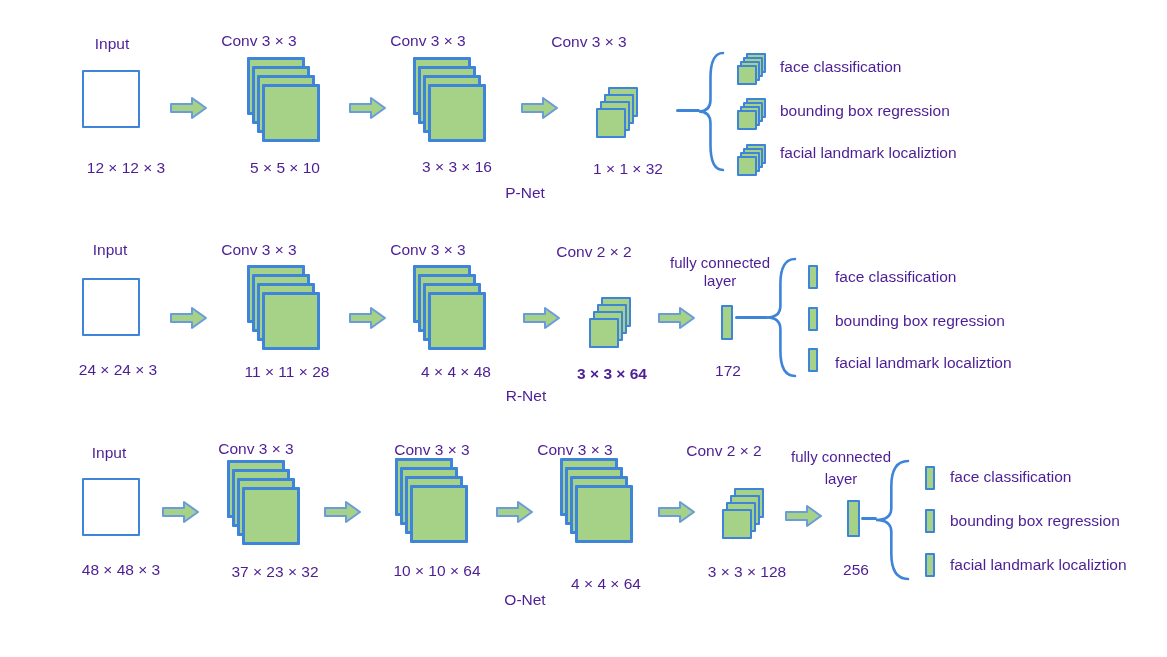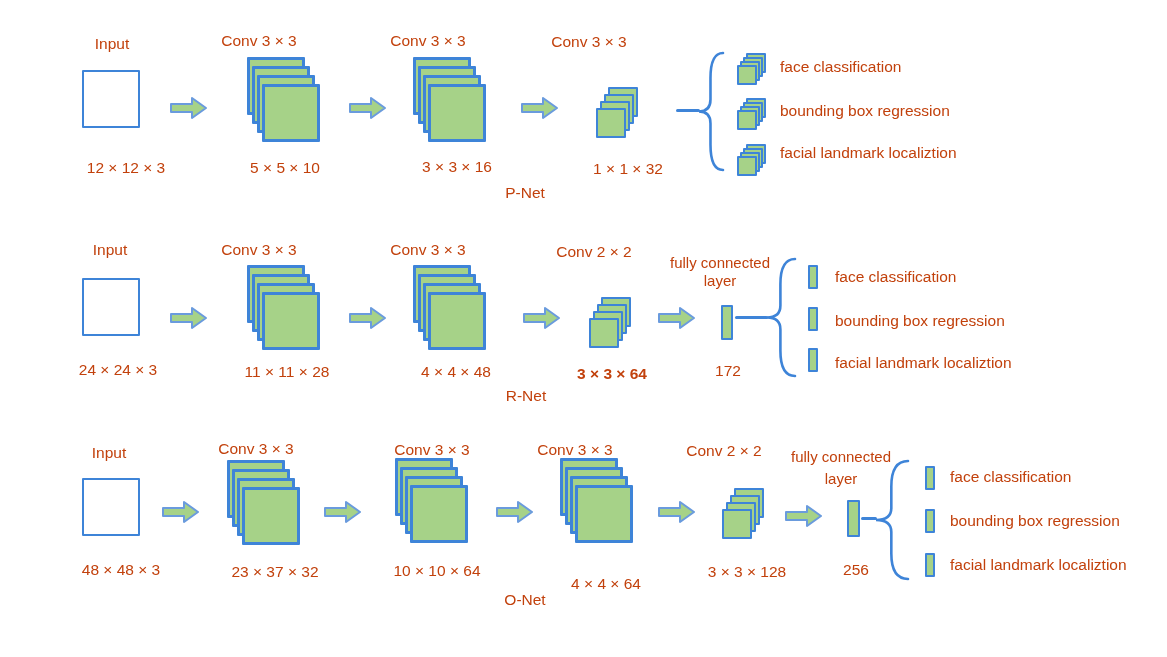--- a/index.html
+++ b/index.html
@@ -18,21 +18,21 @@
   .layer{position:absolute;box-sizing:border-box;background:var(--fill);
       border-style:solid;border-color:var(--stroke);border-radius:1px;}
   .bar{position:absolute;box-sizing:border-box;background:var(--fill);
       border:2px solid var(--stroke);border-radius:1px;}
   .conn{position:absolute;height:2.5px;background:var(--stroke);border-radius:2px;}
   svg.abs{overflow:visible;}
 </style>
 </head>
 <body>
 
-<div id="canvas" style="--stroke: #3e84d8; --fill: #a6d288; --text: #333333; --bg: #ffffff; color: #c2410c;">
+<div id="canvas" style="--stroke: #3e84d8; --fill: #a6d288; --text: #333333; --bg: #ffffff; color: #4c1d95;">
     <div class="t tc" style="left: 112px; top: 44px;">Input</div>
     <div class="sq" style="left: 82px; top: 70px; width: 58px; height: 58px;"></div>
     <div class="t tc" style="left: 126px; top: 168px;">12 × 12 × 3</div>
     <svg width="38" height="24" class="abs" style="left: 170px; top: 96px;">
       <polygon points="1,8 22,8 22,2 36,12 22,22 22,16 1,16" fill="#a6d288" stroke="#6a9bdd" stroke-width="2" stroke-linejoin="round"></polygon>
     </svg>
     <svg width="38" height="24" class="abs" style="left: 349px; top: 96px;">
       <polygon points="1,8 22,8 22,2 36,12 22,22 22,16 1,16" fill="#a6d288" stroke="#6a9bdd" stroke-width="2" stroke-linejoin="round"></polygon>
     </svg>
     <svg width="38" height="24" class="abs" style="left: 521px; top: 96px;">
@@ -160,21 +160,21 @@
     <svg width="38" height="24" class="abs" style="left: 785px; top: 504px;">
       <polygon points="1,8 22,8 22,2 36,12 22,22 22,16 1,16" fill="#a6d288" stroke="#6a9bdd" stroke-width="2" stroke-linejoin="round"></polygon>
     </svg>
     <div class="t tc" style="left: 256px; top: 449px;">Conv 3 × 3</div>
     <div class="abs" style="left: 227px; top: 460px; width: 73px; height: 85px;">
       <div class="layer" style="left: 0px; top: 0px; width: 58px; height: 58px; border-width: 3px;"></div>
       <div class="layer" style="left: 5px; top: 9px; width: 58px; height: 58px; border-width: 3px;"></div>
       <div class="layer" style="left: 10px; top: 18px; width: 58px; height: 58px; border-width: 3px;"></div>
       <div class="layer" style="left: 15px; top: 27px; width: 58px; height: 58px; border-width: 3px;"></div>
     </div>
-    <div class="t tc" style="left: 275px; top: 572px;">23 × 37 × 32</div>
+    <div class="t tc" style="left: 275px; top: 572px;">37 × 23 × 32</div>
     <div class="t tc" style="left: 432px; top: 450px;">Conv 3 × 3</div>
     <div class="abs" style="left: 395px; top: 458px; width: 73px; height: 85px;">
       <div class="layer" style="left: 0px; top: 0px; width: 58px; height: 58px; border-width: 3px;"></div>
       <div class="layer" style="left: 5px; top: 9px; width: 58px; height: 58px; border-width: 3px;"></div>
       <div class="layer" style="left: 10px; top: 18px; width: 58px; height: 58px; border-width: 3px;"></div>
       <div class="layer" style="left: 15px; top: 27px; width: 58px; height: 58px; border-width: 3px;"></div>
     </div>
     <div class="t tc" style="left: 437px; top: 571px;">10 × 10 × 64</div>
     <div class="t tc" style="left: 575px; top: 450px;">Conv 3 × 3</div>
     <div class="abs" style="left: 560px; top: 458px; width: 73px; height: 85px;">

